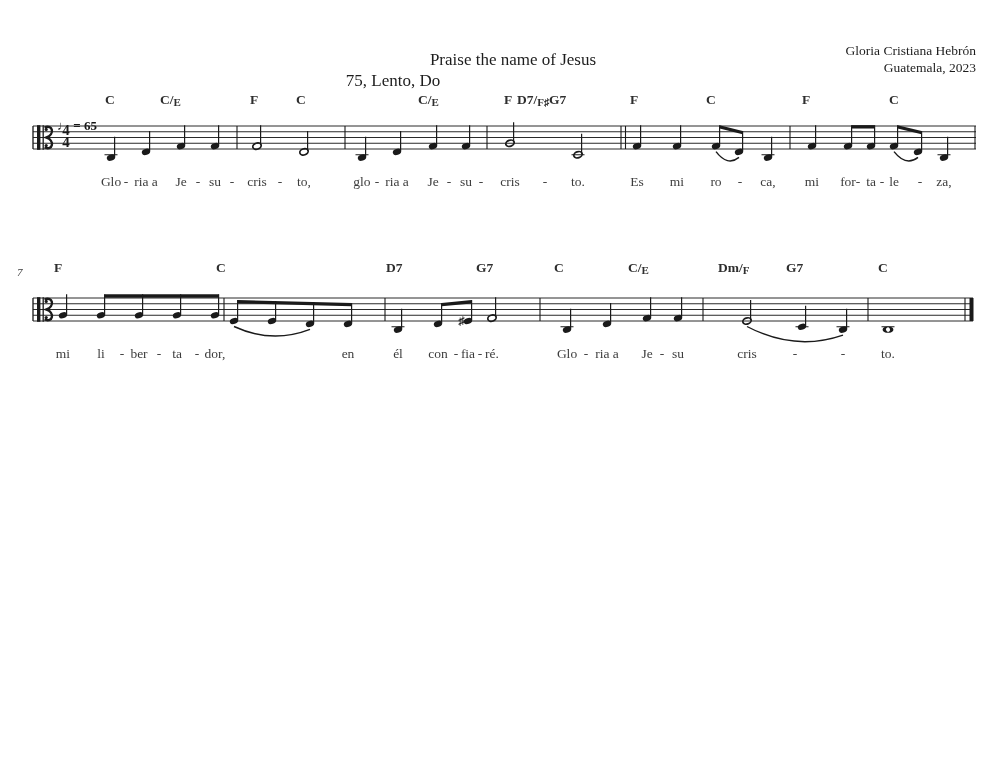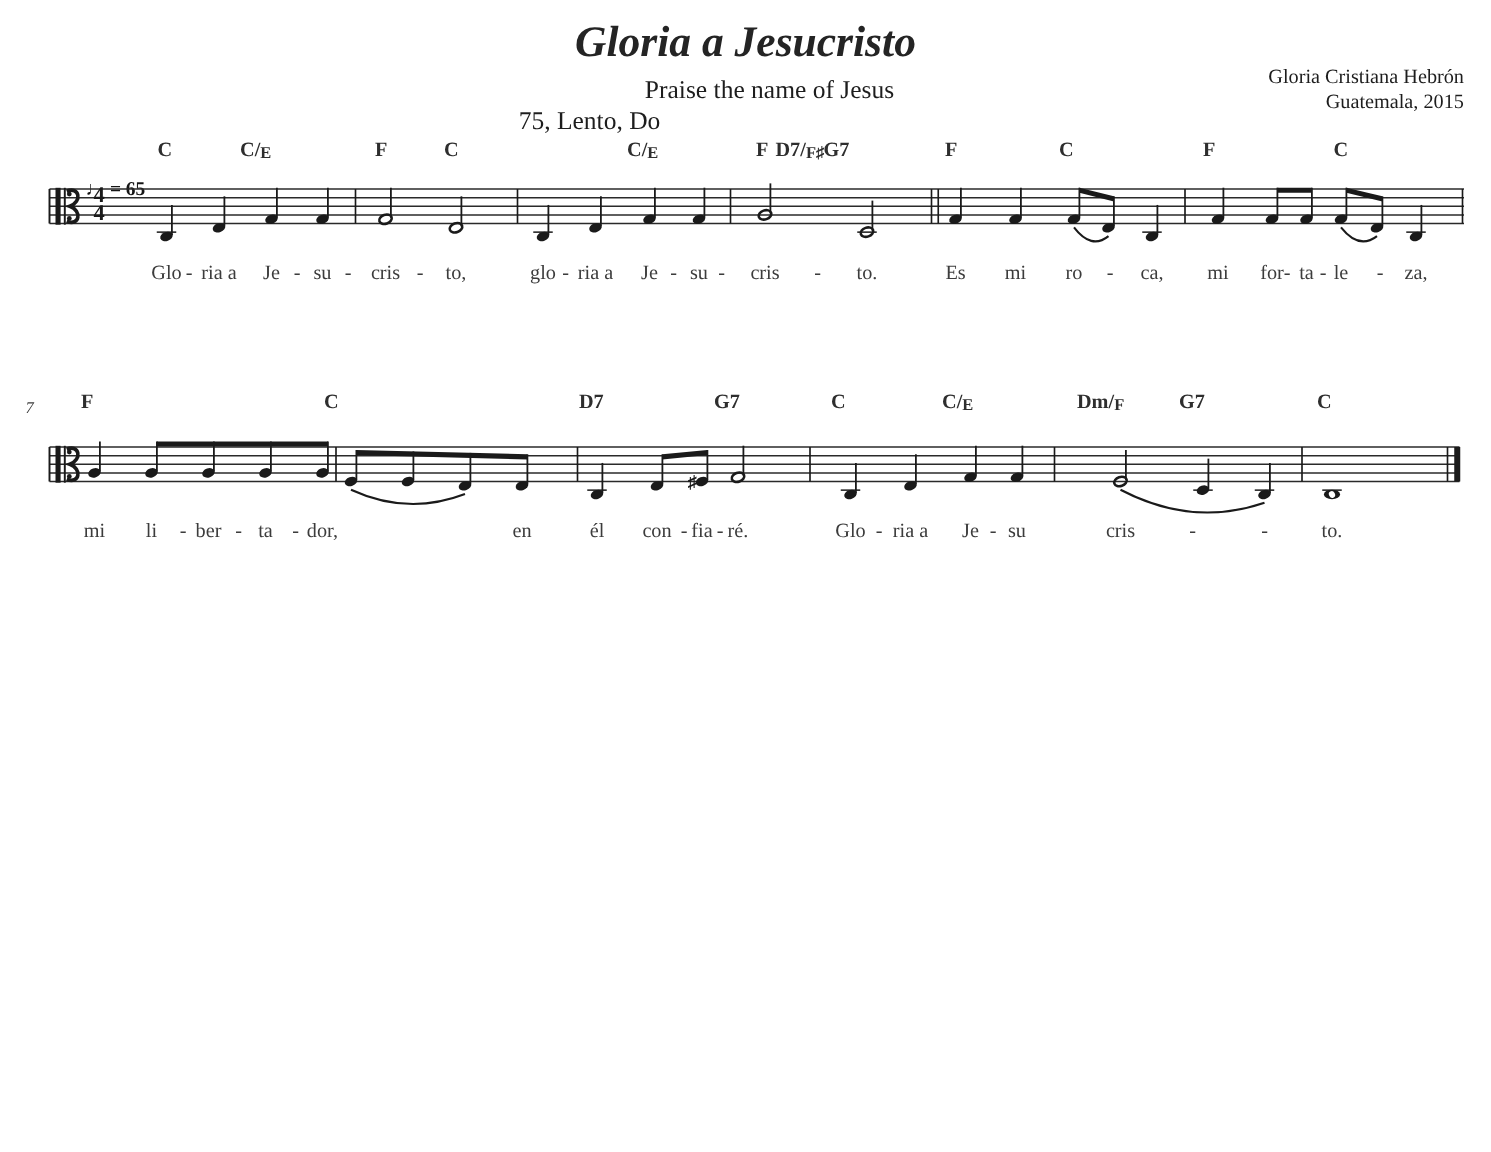--- a/index.html
+++ b/index.html
@@ -15,26 +15,25 @@
          font-size:13.5px;line-height:17px;color:#1d1d1d;}
   .tempo{position:absolute;top:94px;left:57px;font-size:13px;font-weight:bold;
          font-family:"Liberation Serif","DejaVu Sans",serif;color:#151515;margin-top:24px;}
   .mnum{position:absolute;top:266px;left:17px;font-size:11px;font-style:italic;color:#3a3a3a;}
   svg text{font-family:"Liberation Serif","DejaVu Serif","DejaVu Sans",serif;}
 </style>
 </head>
 <body>
 
 <div class="page">
-  <div class="title">Gloria a Jesucristo</div>
   <div class="subtitle">Praise the name of Jesus</div>
   <div class="order">75, Lento, Do</div>
   <div class="attrib">
     <div>Gloria Cristiana Hebrón</div>
-    <div>Guatemala, 2015</div>
+    <div>Guatemala, 2023</div>
   </div>
   <div class="tempo">♩ = 65</div>
   <div class="mnum">7</div>
   <svg id="score" width="994" height="768" viewBox="0 0 994 768" style="position:absolute;left:0;top:0;">
       <line x1="33" y1="126" x2="976" y2="126" stroke="#2a2a2a" stroke-width="1"></line>
       <line x1="33" y1="131.75" x2="976" y2="131.75" stroke="#2a2a2a" stroke-width="1"></line>
       <line x1="33" y1="137.5" x2="976" y2="137.5" stroke="#2a2a2a" stroke-width="1"></line>
       <line x1="33" y1="143.25" x2="976" y2="143.25" stroke="#2a2a2a" stroke-width="1"></line>
       <line x1="33" y1="149" x2="976" y2="149" stroke="#2a2a2a" stroke-width="1"></line>
       <line x1="33" y1="126" x2="33" y2="149" stroke="#1a1a1a" stroke-width="1.3"></line>

